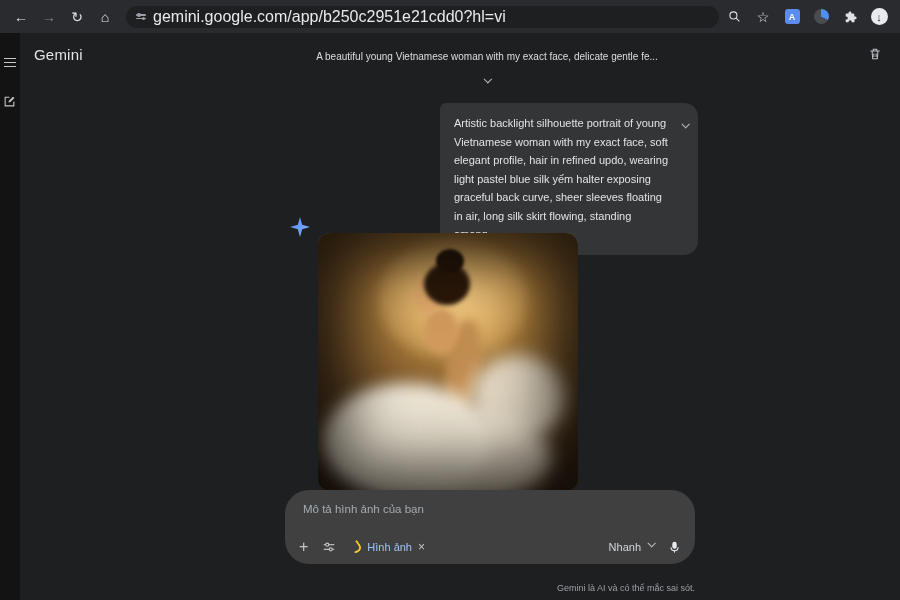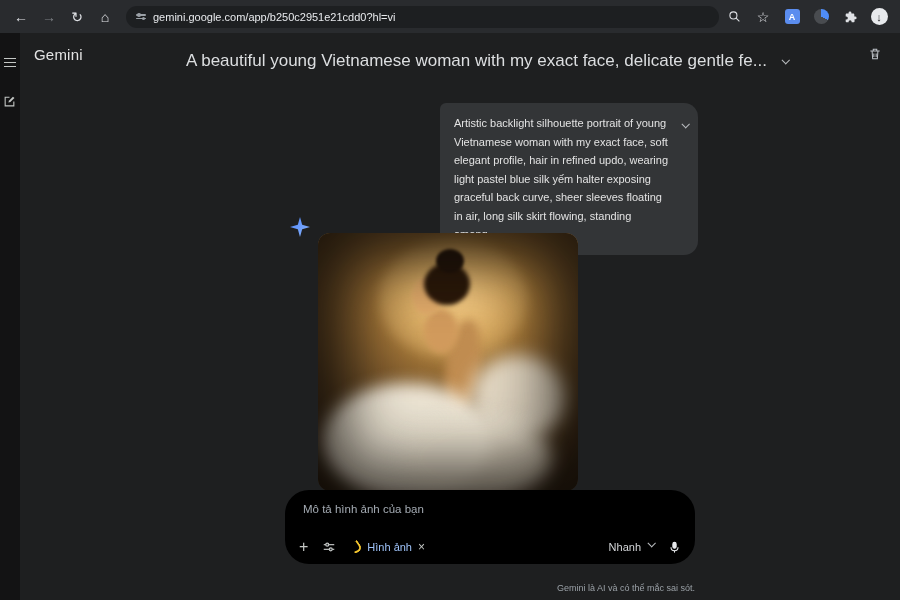--- a/index.html
+++ b/index.html
@@ -8,21 +8,21 @@
   .window { position:relative; width:900px; height:600px; background:#1e1f20; }
 
   
   .toolbar { position:absolute; top:0; left:0; width:900px; height:33px;
              background:#292b2e; display:flex; align-items:center; padding:0 8px; gap:2px; }
   .tb-btn { width:26px; height:26px; border-radius:50%; display:flex; align-items:center;
             justify-content:center; color:#dfe1e5; font-size:14px; cursor:pointer; flex:0 0 auto; }
   .tb-btn.dim { color:#7d8085; }
   .addr { width:612px; height:22px; margin-left:6px; background:#1d1f21; border-radius:11px;
           display:flex; align-items:center; padding:0 10px; gap:7px; }
-  .addr-url { color:#e8eaed; font-size:11px; white-space:nowrap; overflow:hidden; }
+  .addr-url { color:#e8eaed; font-size:16px; white-space:nowrap; overflow:hidden; }
   .tb-right { margin-left:auto; display:flex; align-items:center; gap:3px; }
   .siteinfo { display:flex; flex-direction:column; gap:2px; }
   .siteinfo i { display:block; width:10px; height:1.5px; background:#9aa0a6; border-radius:1px; position:relative; }
   .siteinfo i::after { content:""; position:absolute; top:-1px; width:3.5px; height:3.5px;
                        border-radius:50%; background:#9aa0a6; }
   .siteinfo i:first-child::after { left:1px; } .siteinfo i:last-child::after { right:1px; }
   .translate-badge { width:15px; height:15px; border-radius:3px; background:#5b8def; color:#fff;
                      font-size:9px; font-weight:bold; display:flex; align-items:center; justify-content:center; }
   .ext-circle { width:15px; height:15px; border-radius:50%;
                 background:conic-gradient(#4f8df7 0 120deg, #494c50 120deg 360deg); }
@@ -31,22 +31,22 @@
 
   
   .rail { position:absolute; left:0; top:33px; width:20px; height:567px; background:#131314; }
   .hamburger { position:absolute; top:22px; left:4px; width:12px; cursor:pointer; }
   .hamburger i { display:block; width:12px; height:1.5px; background:#c4c7c5; margin:2.5px 0; }
   .rail-compose { position:absolute; top:62px; left:3px; cursor:pointer; }
   .main { position:absolute; left:20px; top:33px; width:880px; height:567px; background:#1e1f20; }
 
   .app-logo { position:absolute; left:14px; top:13px; color:#e3e3e3; font-size:15px; letter-spacing:.2px;text-align:right; }
   .convo-title { position:absolute; left:467px; top:18px; transform:translateX(-50%);
-                 display:flex; align-items:center; gap:15px; color:#dcdee0; font-size:17px;
-                 white-space:nowrap; cursor:pointer; }
+                 display:flex; align-items:center; gap:15px; color:#dcdee0; font-size:10px;
+                 white-space:nowrap; cursor:pointer;flex-direction:column; }
   .chev { width:6px; height:6px; border-right:1.5px solid #b9bcbf; border-bottom:1.5px solid #b9bcbf;
           display:inline-block; transform:rotate(45deg) translateY(-1px); }
   .header-trash { position:absolute; right:18px; top:14px; cursor:pointer; }
 
   
   .user-bubble { position:absolute; left:420px; top:50px; width:258px; background:#333537;
                  border-radius:6px 14px 14px 14px; padding:11px 26px 11px 14px;
                  color:#e3e3e3; font-size:11px; line-height:18.5px;margin-top:20px; }
   .bubble-chevron { position:absolute; top:12px; right:10px; cursor:pointer; }
   .sparkle { position:absolute; left:270px; top:184px; width:20px; height:20px; }
@@ -62,21 +62,21 @@
   .neck     { left:106px; top:76px;  width:34px;  height:44px;  background:#d19a5c; filter:blur(3px); }
   .backline { left:128px; top:86px;  width:34px;  height:96px;  background:#c08c50; filter:blur(5px); transform:rotate(8deg); }
   .sleeve   { left:152px; top:122px; width:96px;  height:86px;  background:#efe7d6; opacity:.88; filter:blur(9px); }
   .skirt1   { left:4px;   top:150px; width:170px; height:116px; background:#f3ecdd; opacity:.95; filter:blur(8px); }
   .skirt2   { left:84px;  top:182px; width:150px; height:86px;  background:#ece4d2; opacity:.9;  filter:blur(9px); }
   .vignette { left:0; top:0; width:260px; height:258px; border-radius:12px;
               box-shadow:inset 0 0 60px 28px rgba(14,10,5,.75); }
 
   
   .composer { position:absolute; left:265px; top:457px; width:410px; height:74px;
-              background:#000000; border-radius:24px; }
+              background:#404040; border-radius:24px; }
   .composer-input { position:absolute; left:18px; top:13px; color:#a4abb3; font-size:11.5px; }
   .composer-row { position:absolute; left:0; bottom:9px; width:100%; padding:0 14px;
                   display:flex; align-items:center; gap:14px; }
   .plus-btn { color:#c4c7c5; font-size:16px; line-height:1; cursor:pointer; }
   .tool-chip { display:flex; align-items:center; gap:6px; cursor:pointer;text-align:right; }
   .chip-label { color:#9fc3f9; font-size:11px; }
   .chip-close { color:#c4c7c5; font-size:12px; cursor:pointer; }
   .banana { width:11px; height:11px; border-radius:0 0 10px 10px; border:2.5px solid #f3c52e;
             border-top:none; transform:rotate(-35deg); border-left-color:transparent; }
   .mode-select { margin-left:auto; display:flex; gap:7px; color:#d5d7da;

